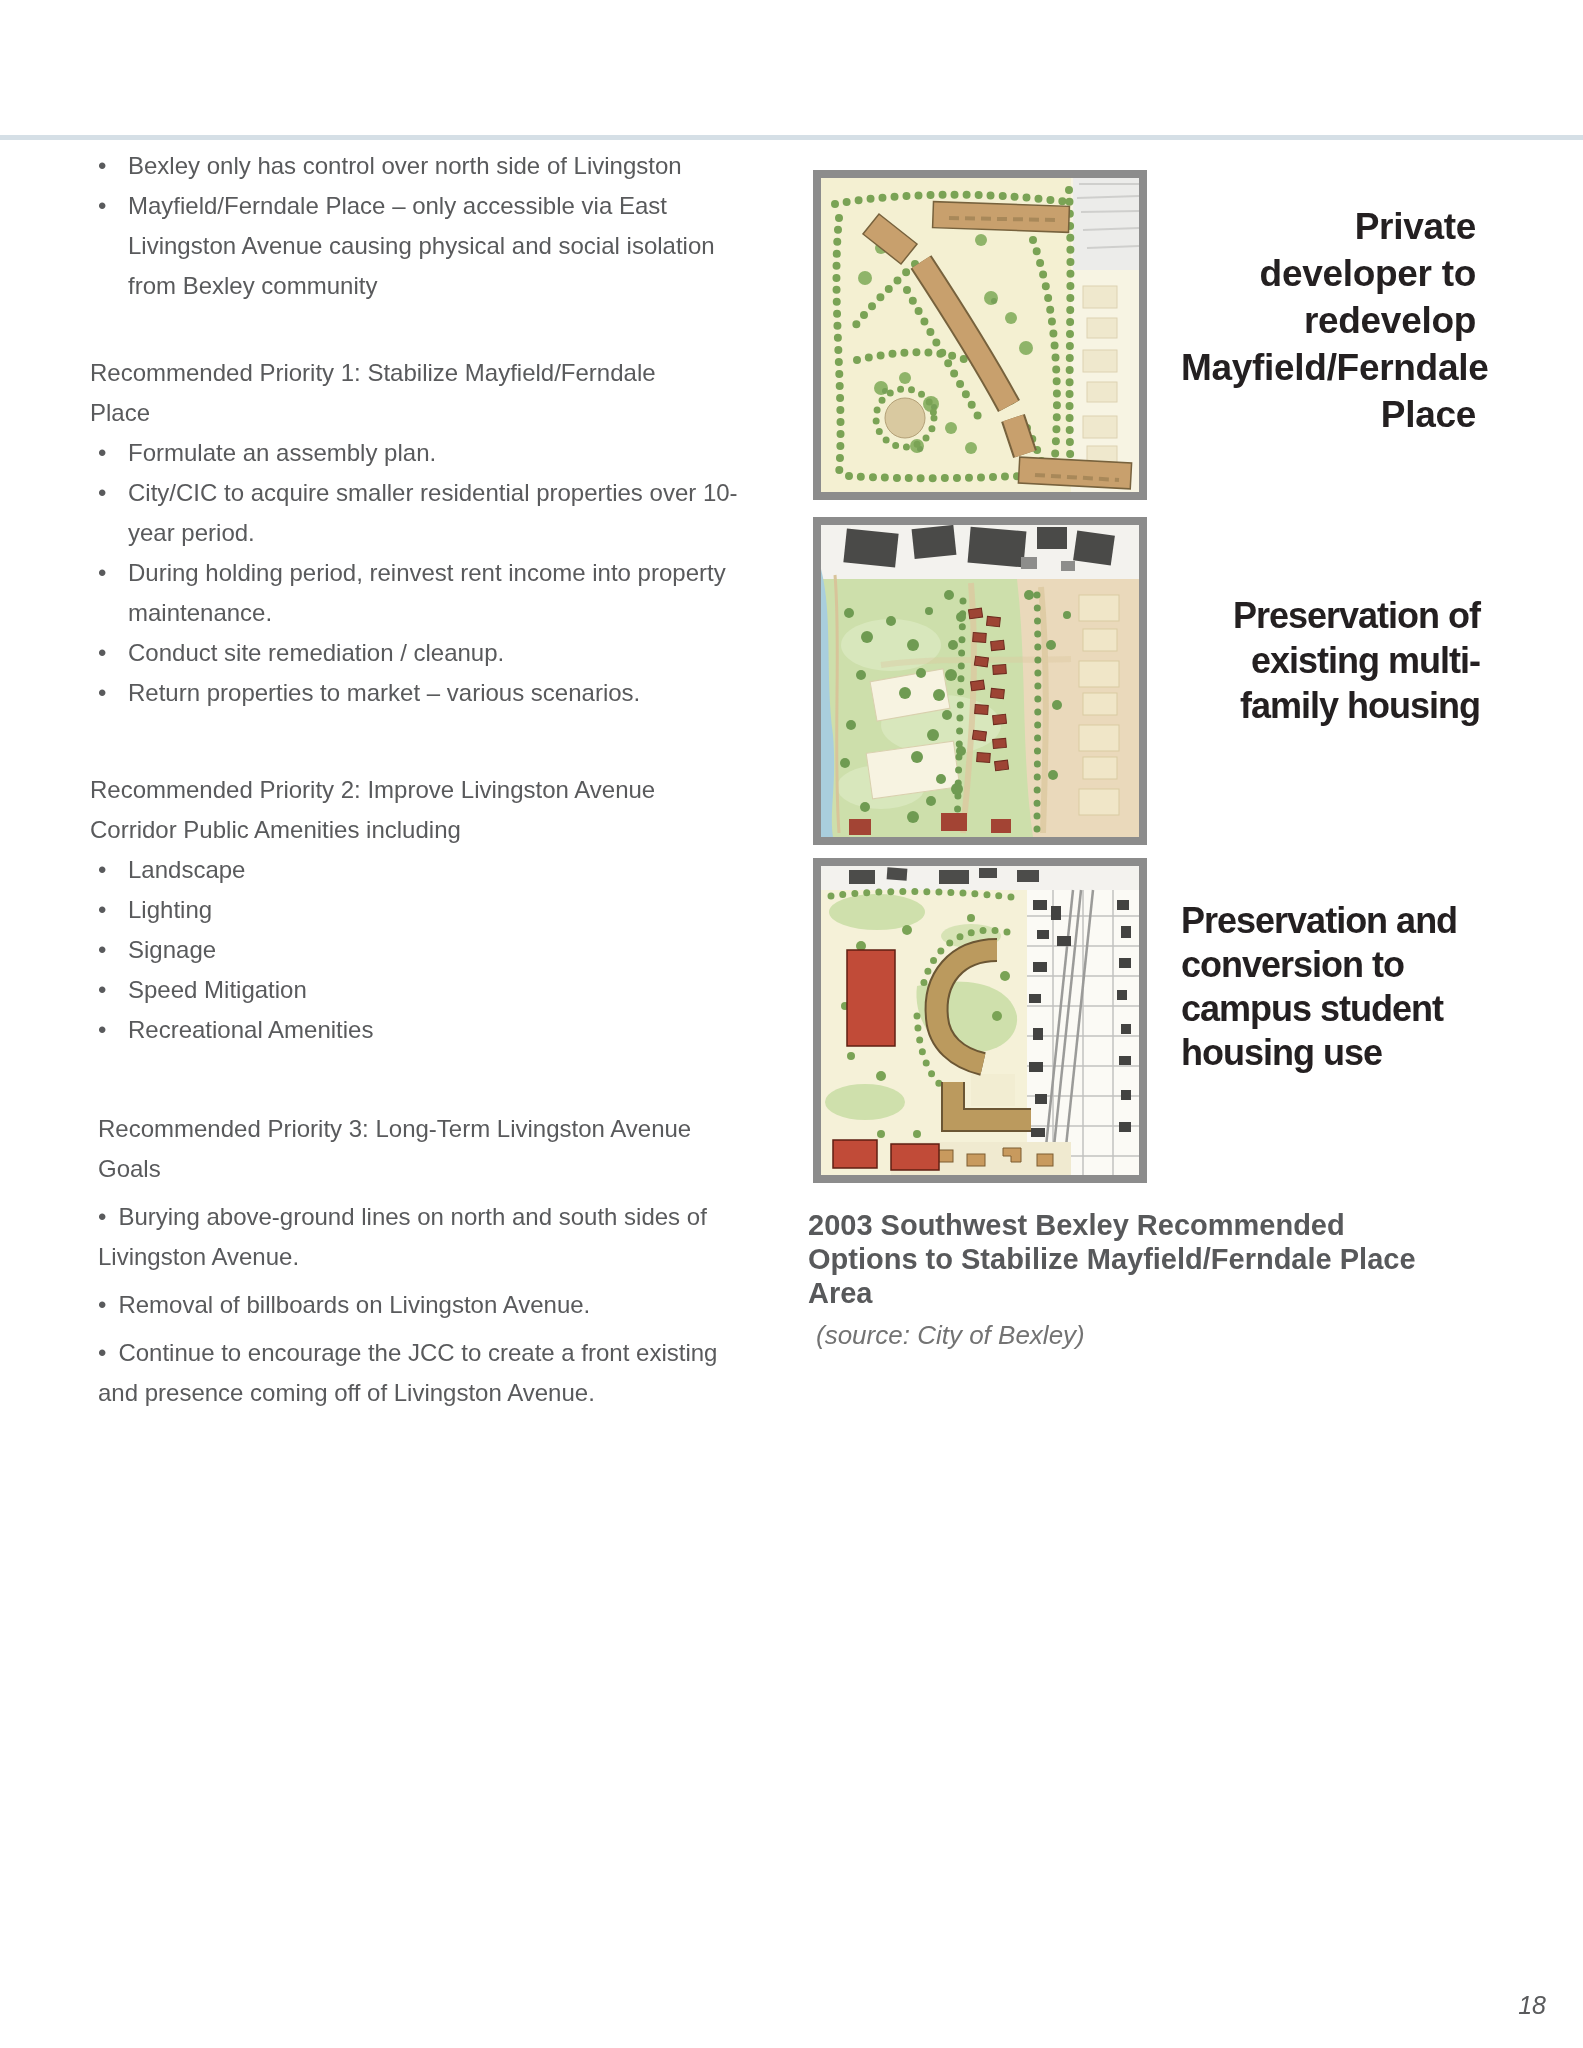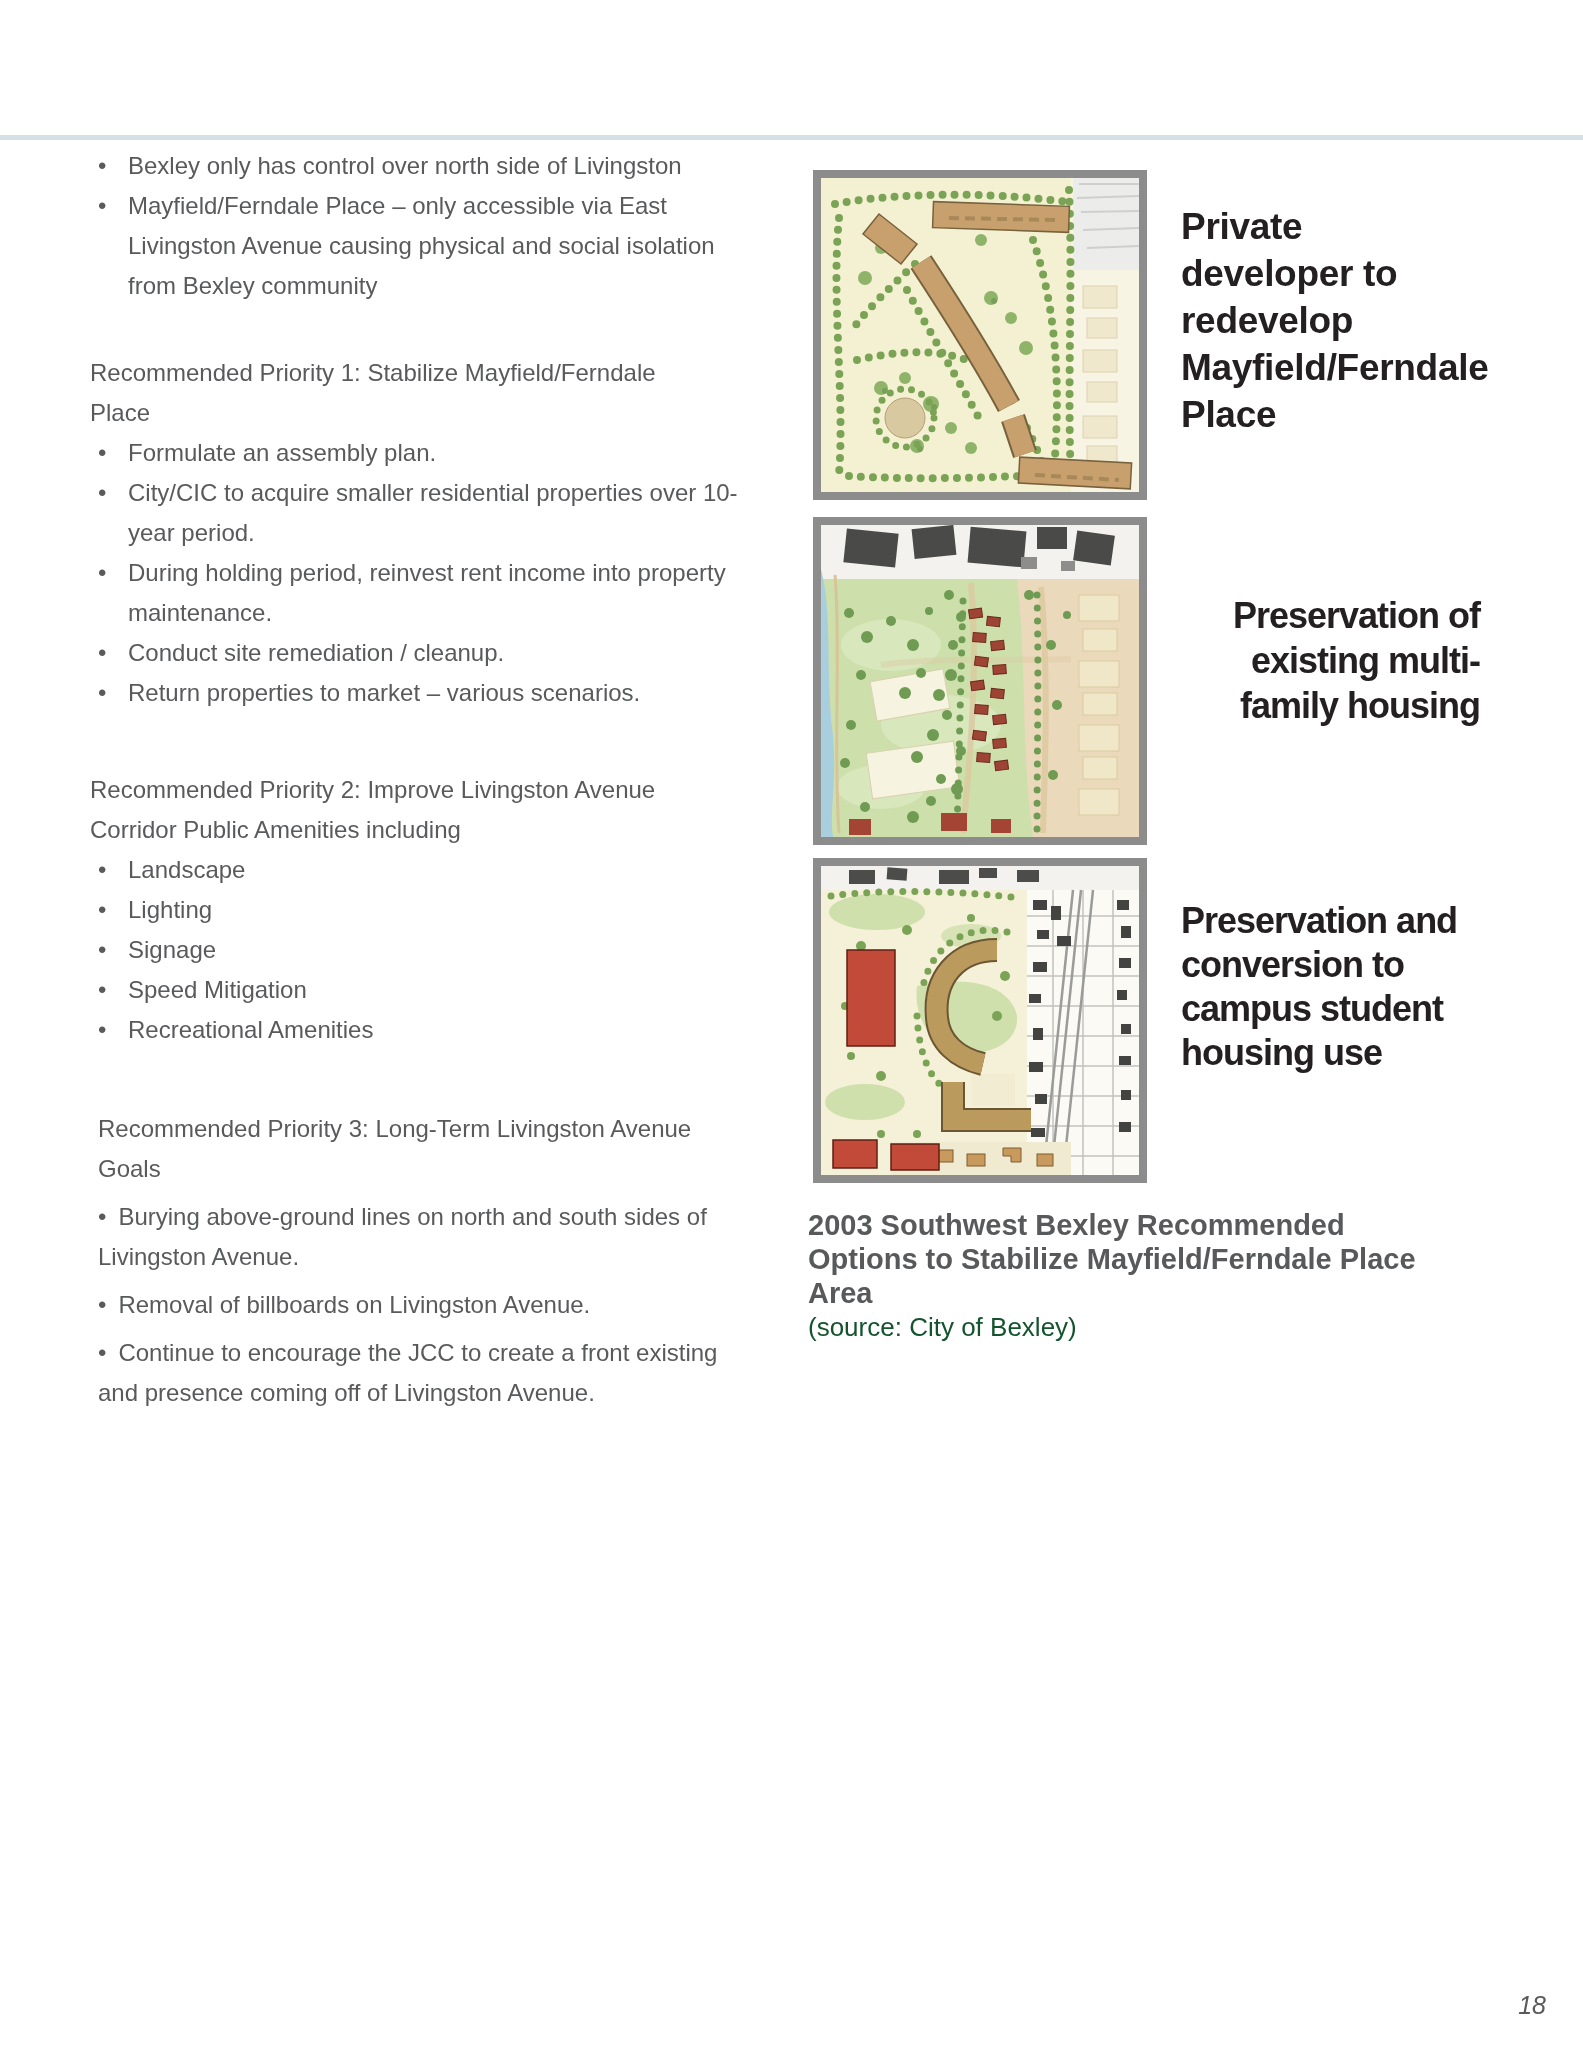--- a/index.html
+++ b/index.html
@@ -20,27 +20,27 @@
   .p3 p{margin:8px;width:660px;}
   .ibdot{margin-right:12px;}
 
   
   .figure{position:absolute;border:8px solid #8c8c8c;background:#f4f0d2;}
   .figure svg{display:block;}
   .fig-head{
     position:absolute;color:#242021;font-weight:bold;margin:0;
     font-family:"Liberation Sans", sans-serif;
   }
-  .h1{left:1181px;top:203px;width:295px;font-size:37px;line-height:47px;letter-spacing:-0.3px;}
+  .h1{left:1181px;top:203px;width:295px;font-size:37px;line-height:47px;letter-spacing:-0.3px;text-align:right;}
   .h2{left:1180px;top:593px;width:300px;font-size:36px;line-height:45px;letter-spacing:-1px;text-align:right;}
   .h3{left:1181px;top:899px;width:312px;font-size:36px;line-height:44px;letter-spacing:-1px;}
 
   .caption{position:absolute;left:808px;top:1208px;width:620px;}
   .caption .cap-bold{margin:0;color:#58595b;font-size:29px;line-height:34px;font-weight:bold;}
-  .caption .cap-src{margin:0;color:#14532d;font-size:26px;line-height:34px;}
+  .caption .cap-src{margin:8px;color:#737373;font-size:26px;line-height:34px;font-style:italic;}
 
   .page-num{position:absolute;right:37px;top:1990px;color:#595a5c;font-size:25px;line-height:30px;font-style:italic;}
 </style>
 </head>
 <body>
 
 <div class="page">
 
   <div class="top-rule"></div>
 

